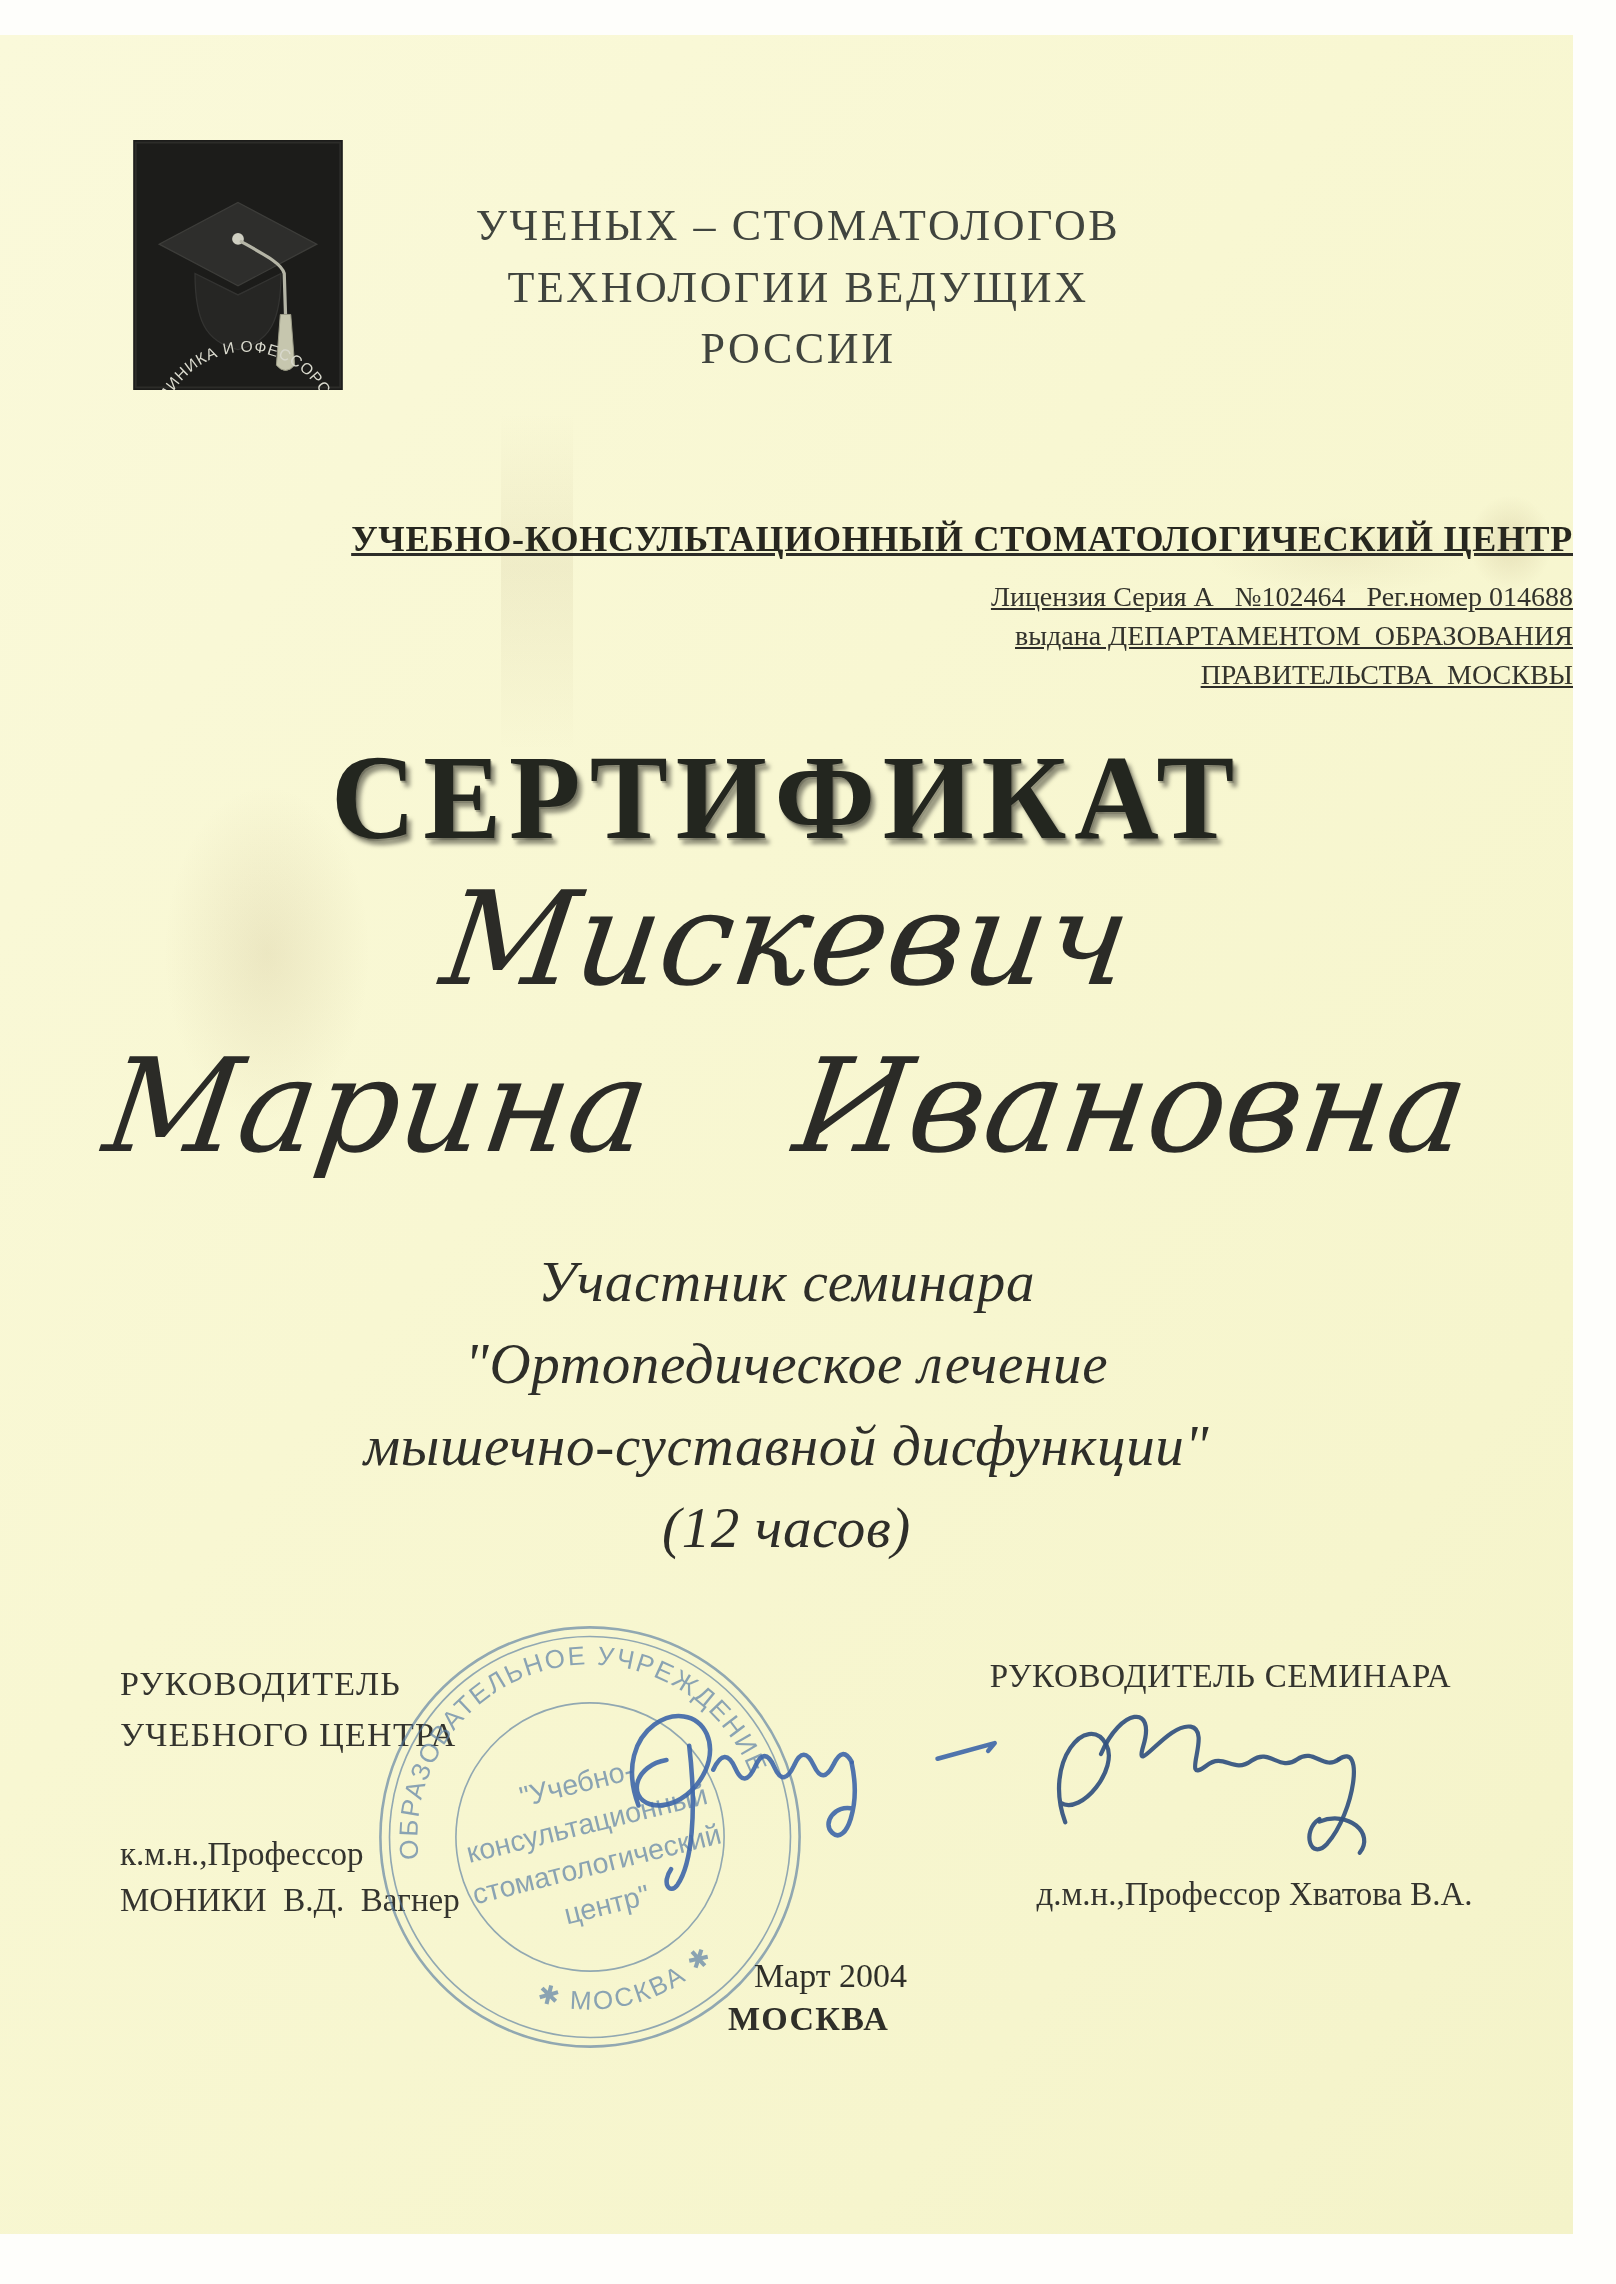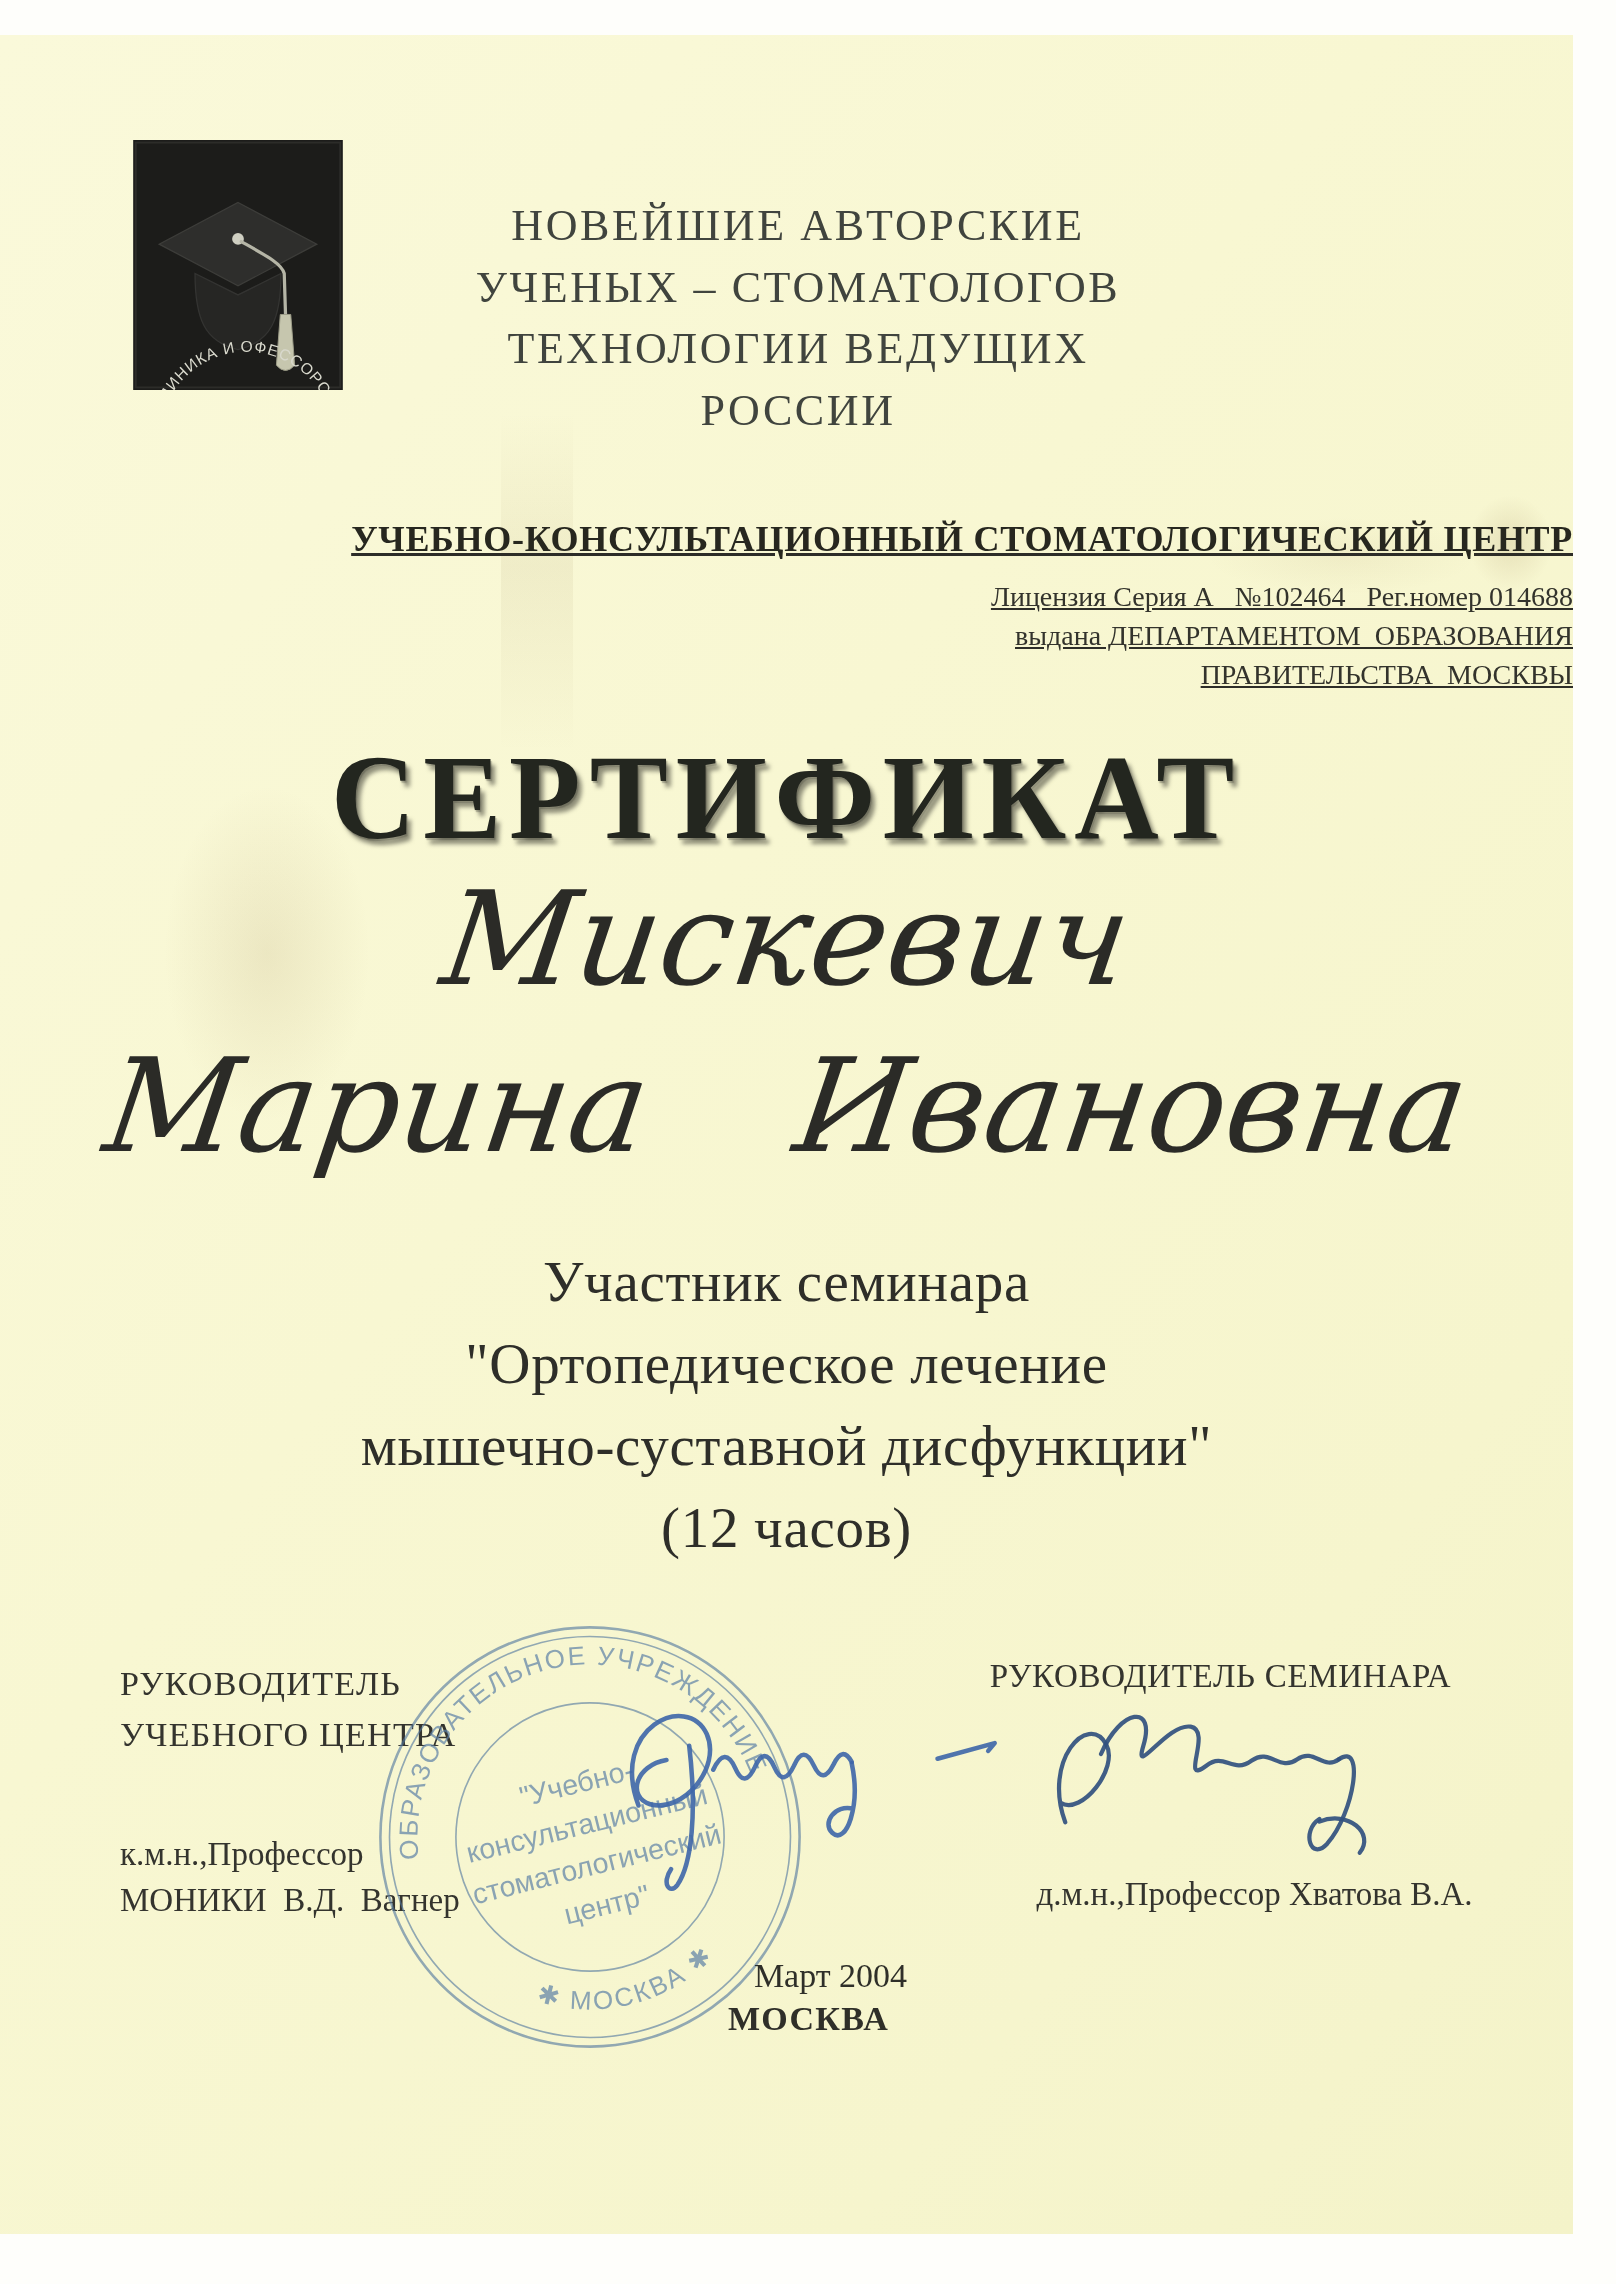--- a/index.html
+++ b/index.html
@@ -56,21 +56,21 @@
   }
   #surname{position:absolute;left:0;top:828px;width:1573px;text-align:center;font-size:130px;}
   #firstname-row{
     position:absolute;left:0;top:995px;width:1573px;
     display:flex;justify-content:center;gap:150px;font-size:130px;
   }
 
   
   #seminar-block{
     position:absolute;left:0;top:1206px;width:1573px;text-align:center;
-    font-size:57px;line-height:1.44;color:#2e2e29;letter-spacing:0.7px;
+    font-style:italic;font-size:57px;line-height:1.44;color:#2e2e29;letter-spacing:0.7px;
   }
 
   
   #left-sign-block{position:absolute;left:120px;top:1623px;width:495px;color:#34342e;}
   #left-sign-block .role{font-size:34px;line-height:1.50;letter-spacing:1.3px;white-space:pre;}
   #left-cred-block{position:absolute;left:120px;top:1797px;width:586px;color:#34342e;}
   #left-cred-block .cred{font-size:33px;line-height:1.38;white-space:pre;}
 
   #right-sign-block{position:absolute;left:957px;top:1623px;width:527px;text-align:center;color:#34342e;}
   #right-sign-block .role{font-size:33px;letter-spacing:0.7px;white-space:pre;}
@@ -113,21 +113,20 @@
 
       <defs>
         <path id="logoCircle" d="M 161 326 A 134 134 0 1 1 160.9 326.01"></path>
       </defs>
       <text font-family="Liberation Sans, sans-serif" font-size="24" letter-spacing="1.5" fill="#d9d9cd">
         <textPath href="#logoCircle" startOffset="50%" text-anchor="middle">ПРОФЕССОРСКАЯ АВТОРСКАЯ СТОМАТОЛОГИЧЕСКАЯ КЛИНИКА И К°</textPath>
       </text>
     </svg>
 
     <div id="header-block">
-      <div class="hline">НОВЕЙШИЕ АВТОРСКИЕ</div>
       <div class="hline">УЧЕНЫХ – СТОМАТОЛОГОВ</div>
       <div class="hline">ТЕХНОЛОГИИ ВЕДУЩИХ</div>
       <div class="hline">РОССИИ</div>
     </div>
 
     <div id="center-block">
       <div id="org-title">УЧЕБНО-КОНСУЛЬТАЦИОННЫЙ СТОМАТОЛОГИЧЕСКИЙ ЦЕНТР</div>
       <div class="lic-line">Лицензия Серия А   №102464   Рег.номер 014688</div>
       <div class="lic-line">выдана ДЕПАРТАМЕНТОМ  ОБРАЗОВАНИЯ</div>
       <div class="lic-line">ПРАВИТЕЛЬСТВА  МОСКВЫ</div>

